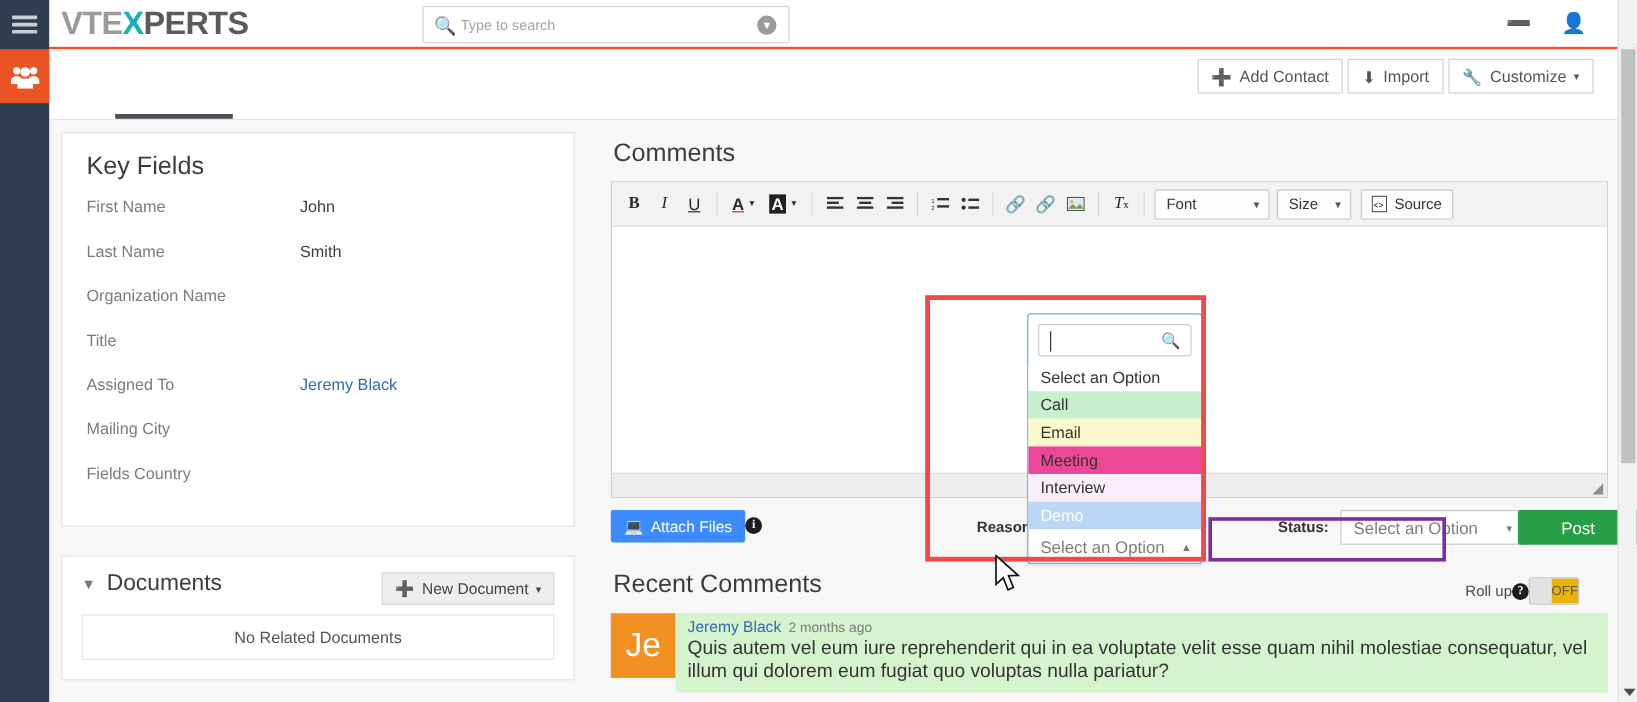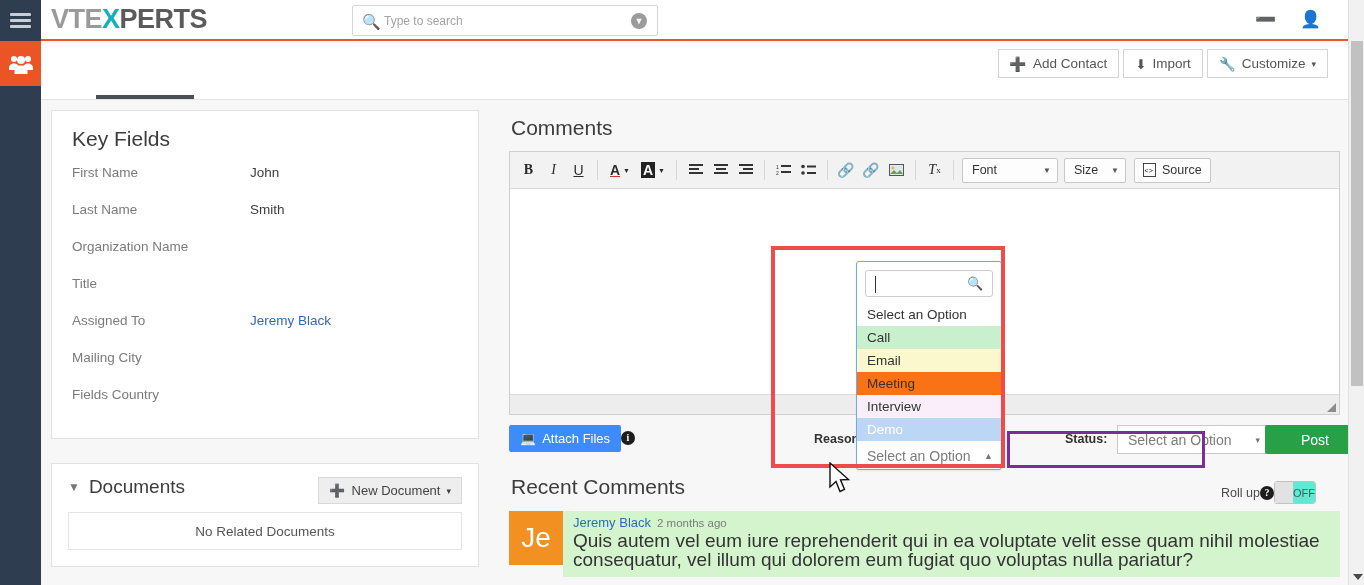--- a/index.html
+++ b/index.html
@@ -119,29 +119,29 @@
           justify-content:center; cursor:pointer; border-radius:2px;}
 
   
   .rc { position:relative; margin-top:14px;}
   .rc h2 { font-size:21px; font-weight:normal; color:#3c3c3c; margin:0 0 0 2px;}
   .rollup { position:absolute; right:24px; top:6px; display:flex; align-items:center; font-size:12.5px; color:#4a4a4a;}
   .rollup .q { width:14px; height:14px; border-radius:50%; background:#1d1d1d; color:#fff; font-size:10px; font-weight:bold;
                text-align:center; line-height:14px; font-family:"Liberation Serif", serif;}
   .toggle { width:42px; height:23px; border:1px solid #c2c2c2; border-radius:3px; display:flex; overflow:hidden; background:#fff; cursor:pointer;}
   .toggle .knob { width:18px; background:#e2e2e2;}
-  .toggle .lbl { flex:1; display:flex; align-items:center; justify-content:center; font-size:11px; color:#555; background:#5eead4;}
+  .toggle .lbl { flex:1; display:flex; align-items:center; justify-content:center; font-size:11px; color:#555; background:#eab308;}
 
   .cmt { margin-top:12px; display:flex; }
   .cmt .av { width:54px; height:54px; background:#f29021; color:#fff; font-size:28px; display:flex; align-items:center;
              justify-content:center; flex:0 0 54px;}
   .cmt .bubble { flex:1; background:#d4f4cd; padding:4px 10px 8px 10px; }
   .cmt .who { color:#2f6bb5; font-size:13px; cursor:pointer;}
   .cmt .when { color:#7c7c7c; font-size:11.5px; margin-left:6px;}
-  .cmt .body { color:#333; font-size:19px; line-height:19px; margin-top:1px;}
+  .cmt .body { color:#333; font-size:16px; line-height:19px; margin-top:1px;}
 
   
   .vsb { position:absolute; right:0; top:0; width:16px; height:585px; background:#f1f1f1; border-left:1px solid #e0e0e0; z-index:25;}
   .vsb .thumb { position:absolute; left:2px; top:41px; width:12px; height:345px; background:#c1c1c1; border-radius:0;}
   .vsb .dn { position:absolute; left:4px; bottom:5px; width:0;height:0; border-left:5px solid transparent; border-right:5px solid transparent; border-top:6px solid #4a4a4a;}
 
   
   .cursor { position:absolute; z-index:40; pointer-events:none;}
 </style>
 </head>
@@ -393,21 +393,21 @@
   </div>
 
   <div class="ddpanel" style="left:856px; top:261px; width:146px;">
     <div class="ddsearch">
       <span class="cursor"></span>
       <span class="mag2">🔍</span>
     </div>
     <div class="ddopt" style="background:#ffffff">Select an Option</div>
     <div class="ddopt" style="background:#c8f0cd">Call</div>
     <div class="ddopt" style="background:#fbf8cd">Email</div>
-    <div class="ddopt" style="background:#f97316">Meeting</div>
+    <div class="ddopt" style="background:#ec4899">Meeting</div>
     <div class="ddopt" style="background:#fbeefb">Interview</div>
     <div class="ddopt" style="background:#bcd7f5;color:#fff">Demo</div>
     <div class="ddfoot">
       <span>Select an Option</span>
       <span class="ar">▲</span>
     </div>
   </div>
 
   <div class="hlred" style="left:771px; top:246px; width:234px; height:222px;"></div>
   <div class="hlpurple" style="left:1007px; top:431px; width:198px; height:37px;"></div>

